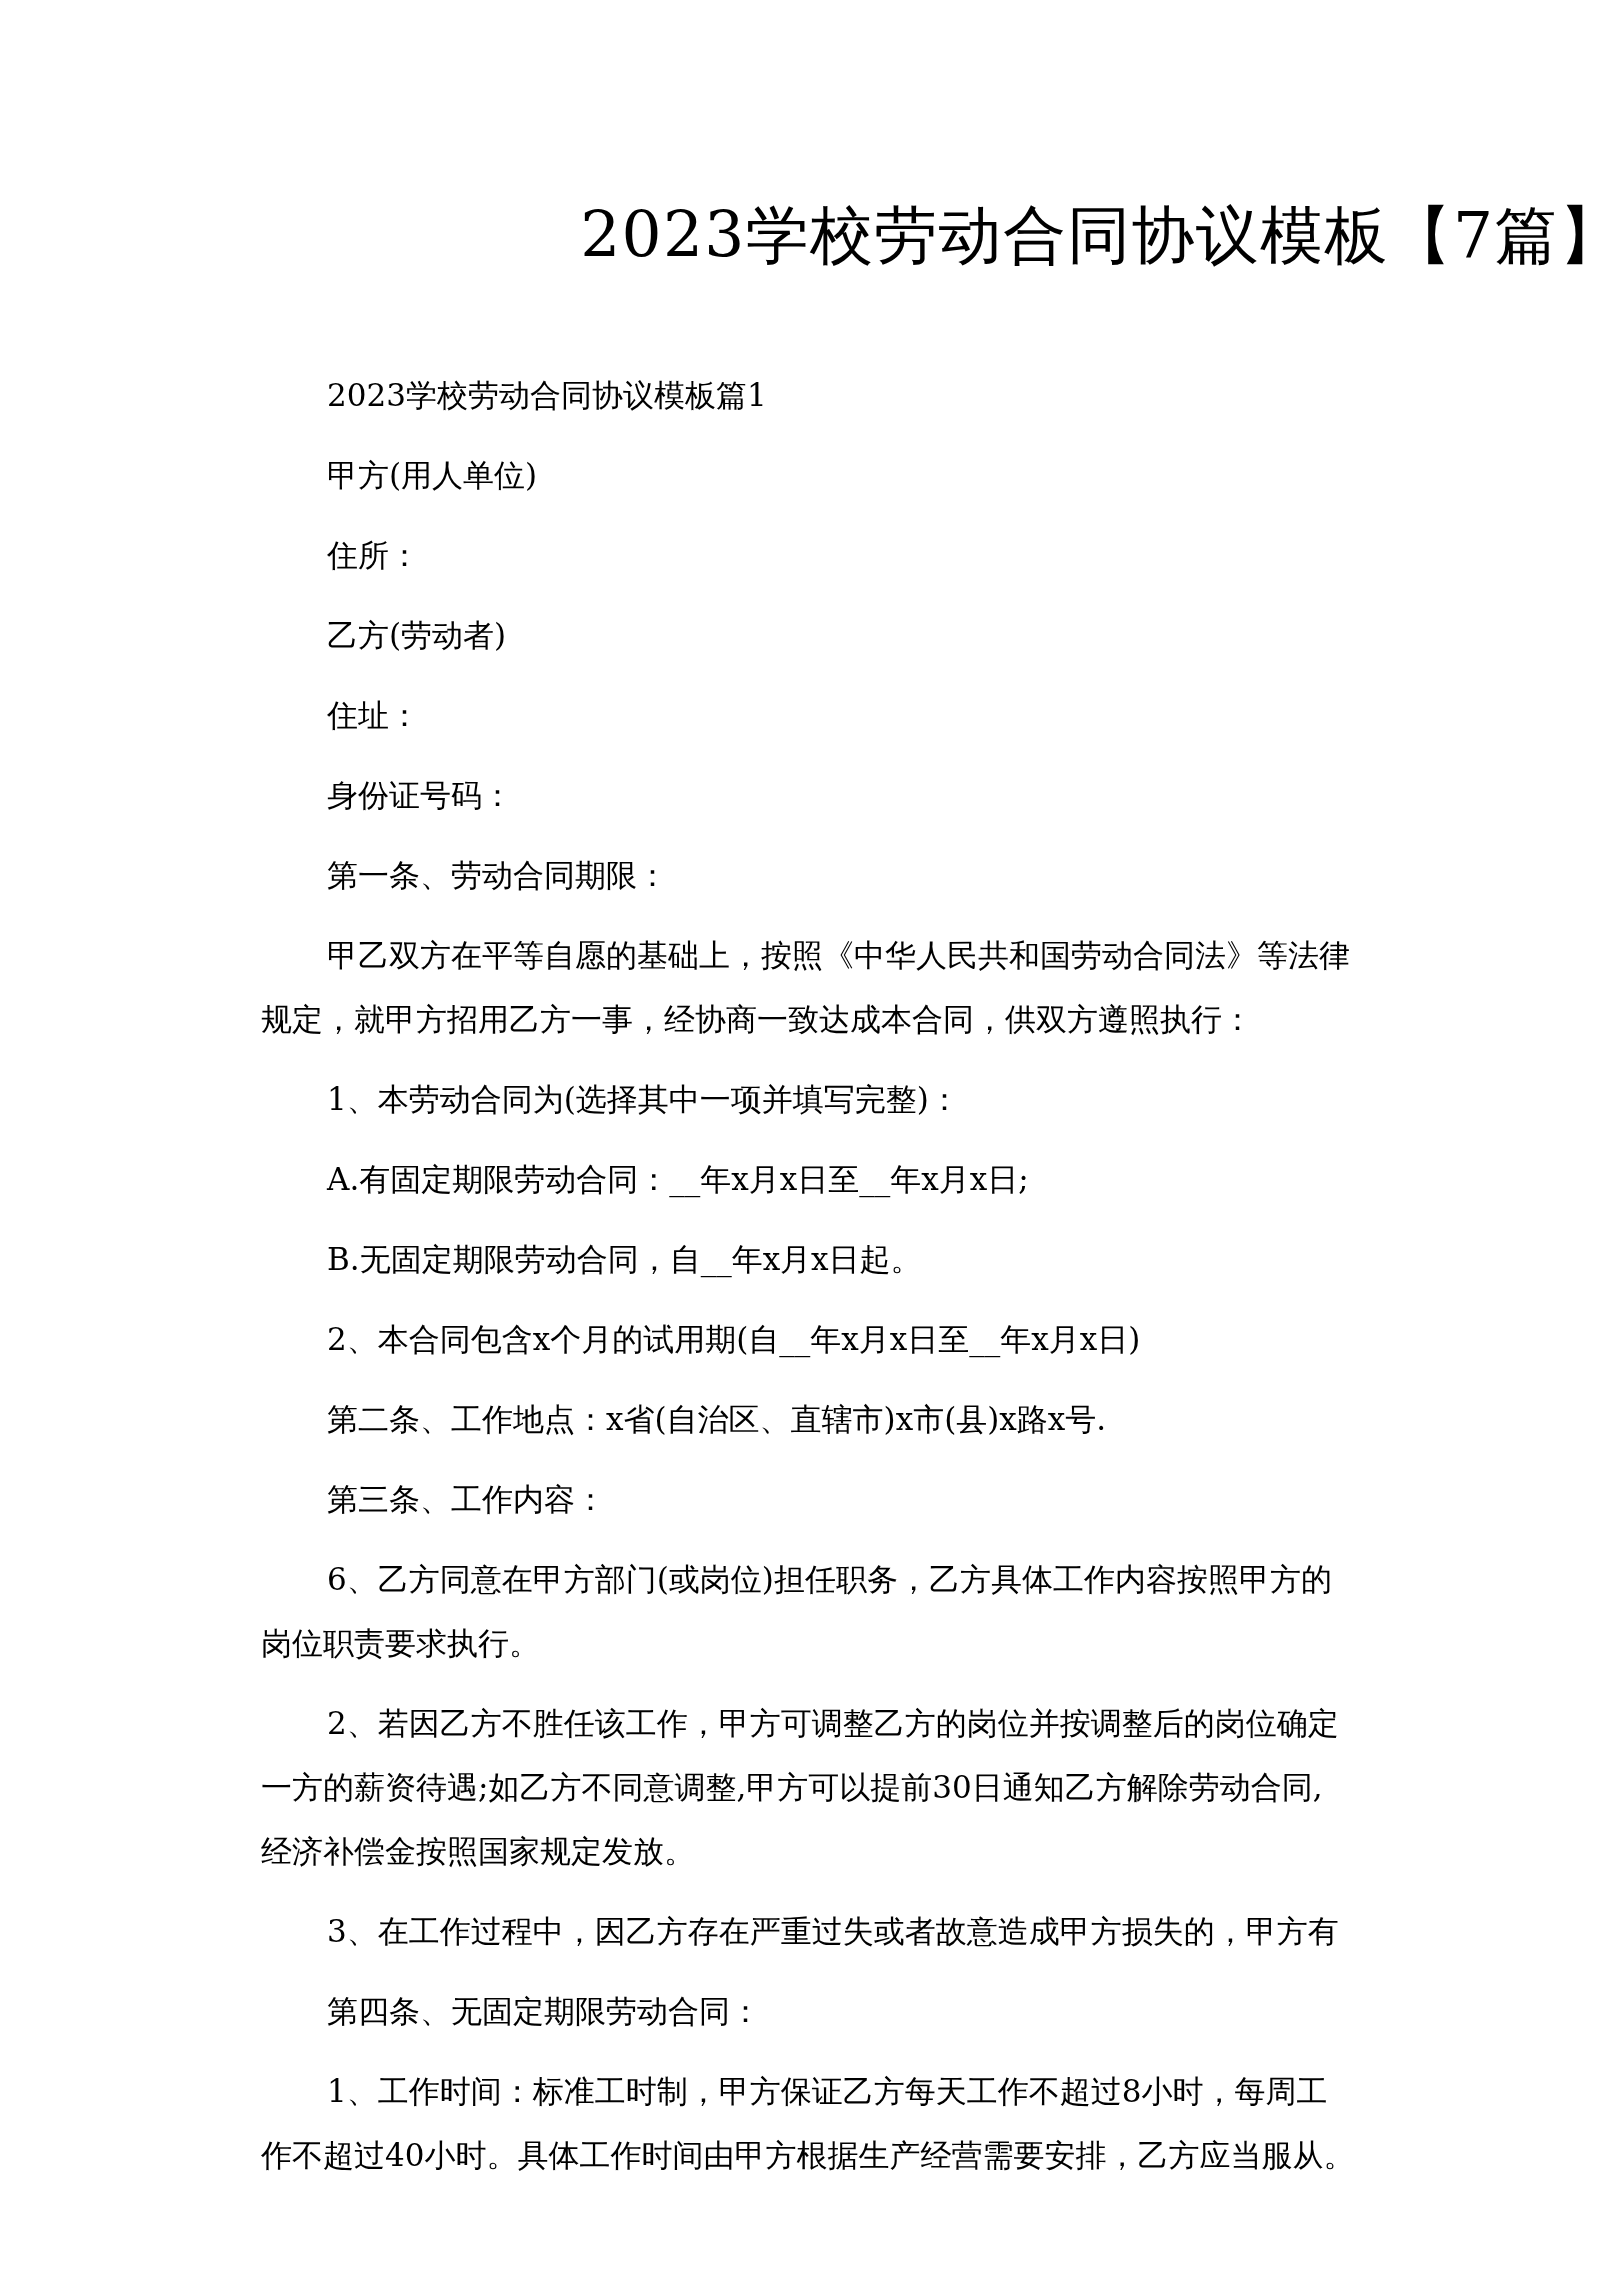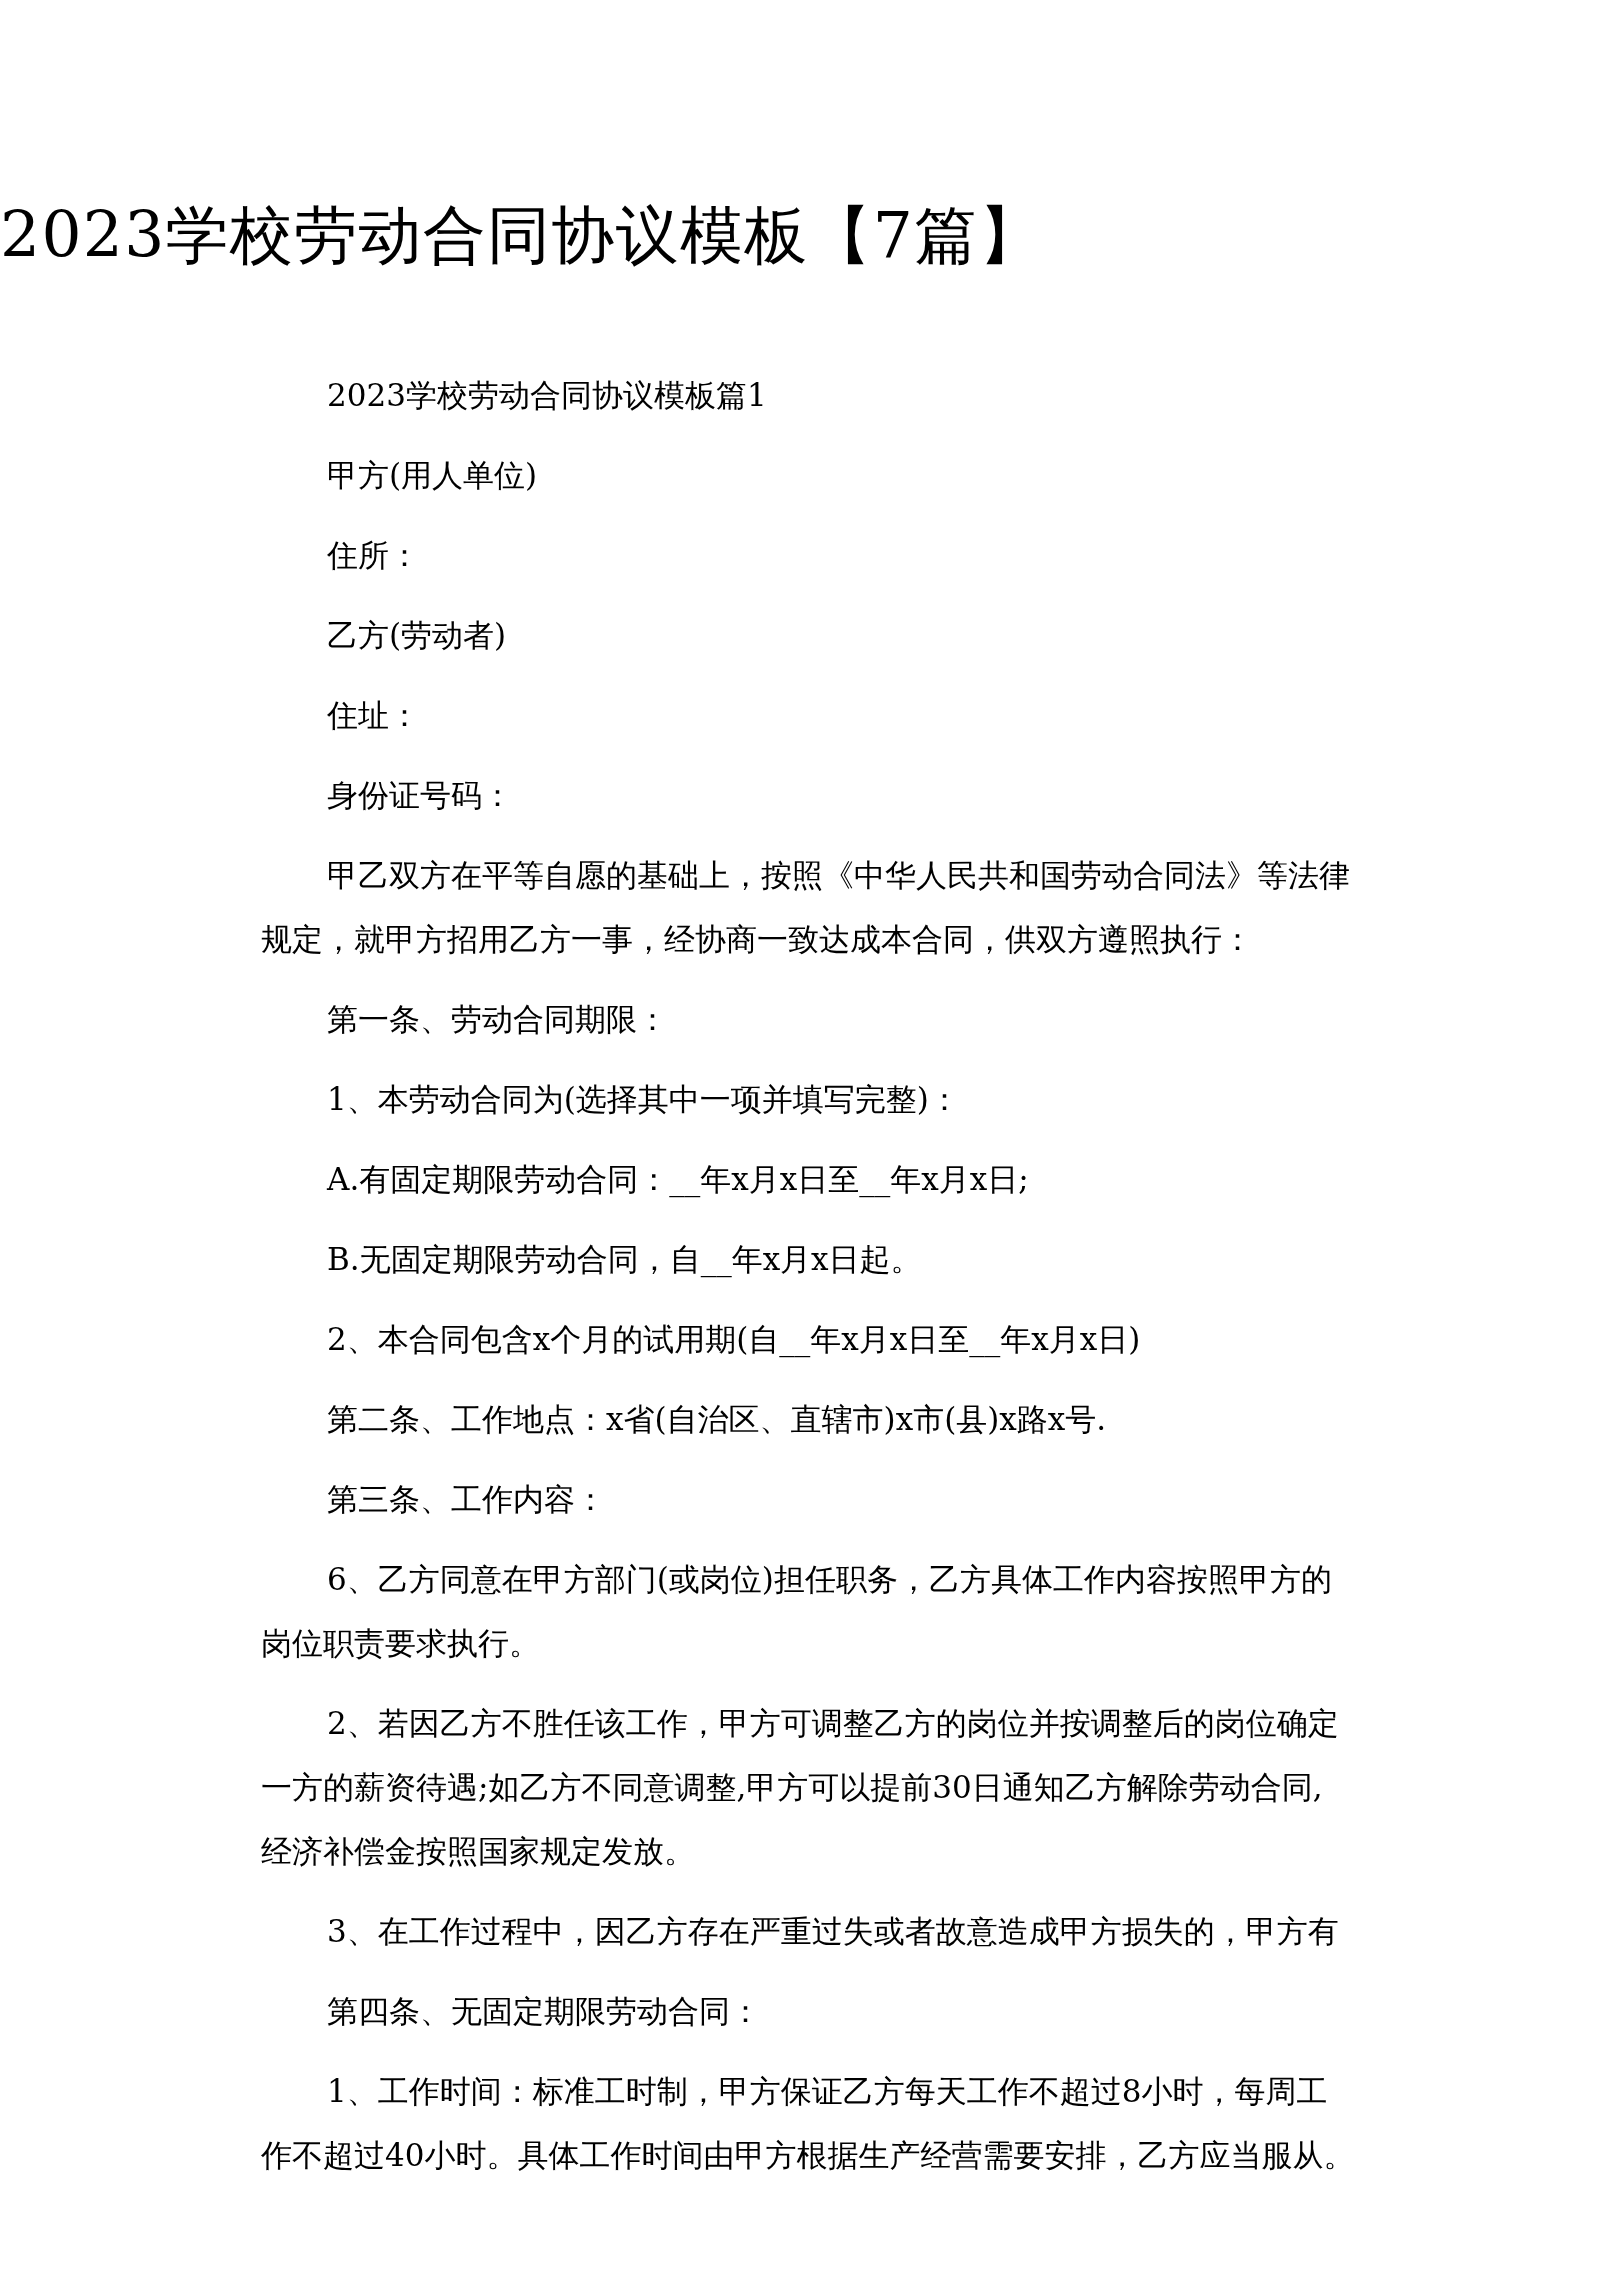--- a/index.html
+++ b/index.html
@@ -20,21 +20,21 @@
     left: 0; top: 0;
     width: 1623px;
     height: 2295px;
     background: #ffffff;
   }
   .doc-title {
     position: absolute;
     top: 196px;
     left: 0;
     width: 1623px;
-    text-align: left;
+    text-align: right;
     font-size: 63px;
     line-height: 79px;
     font-weight: normal;
     letter-spacing: 1.3px;
     margin: 0;
   }
   .body {
     position: absolute;
     top: 347px;
     left: 245px;
@@ -76,26 +76,26 @@
     <p class="para">
         <span class="line">乙方(劳动者)</span>
       </p>
     <p class="para">
         <span class="line">住址：</span>
       </p>
     <p class="para">
         <span class="line">身份证号码：</span>
       </p>
     <p class="para">
+        <span class="line">第一条、劳动合同期限：</span>
+      </p>
+    <p class="para">
       <span class="line">甲乙双方在平等自愿的基础上，按照《中华人民共和国劳动合同法》等法律</span>
       <span class="line cont">规定，就甲方招用乙方一事，经协商一致达成本合同，供双方遵照执行：</span>
     </p>
-    <p class="para">
-        <span class="line">第一条、劳动合同期限：</span>
-      </p>
     <p class="para">
         <span class="line">1、本劳动合同为(选择其中一项并填写完整)：</span>
       </p>
     <p class="para">
         <span class="line">A.有固定期限劳动合同：__年x月x日至__年x月x日;</span>
       </p>
     <p class="para">
         <span class="line">B.无固定期限劳动合同，自__年x月x日起。</span>
       </p>
     <p class="para">

